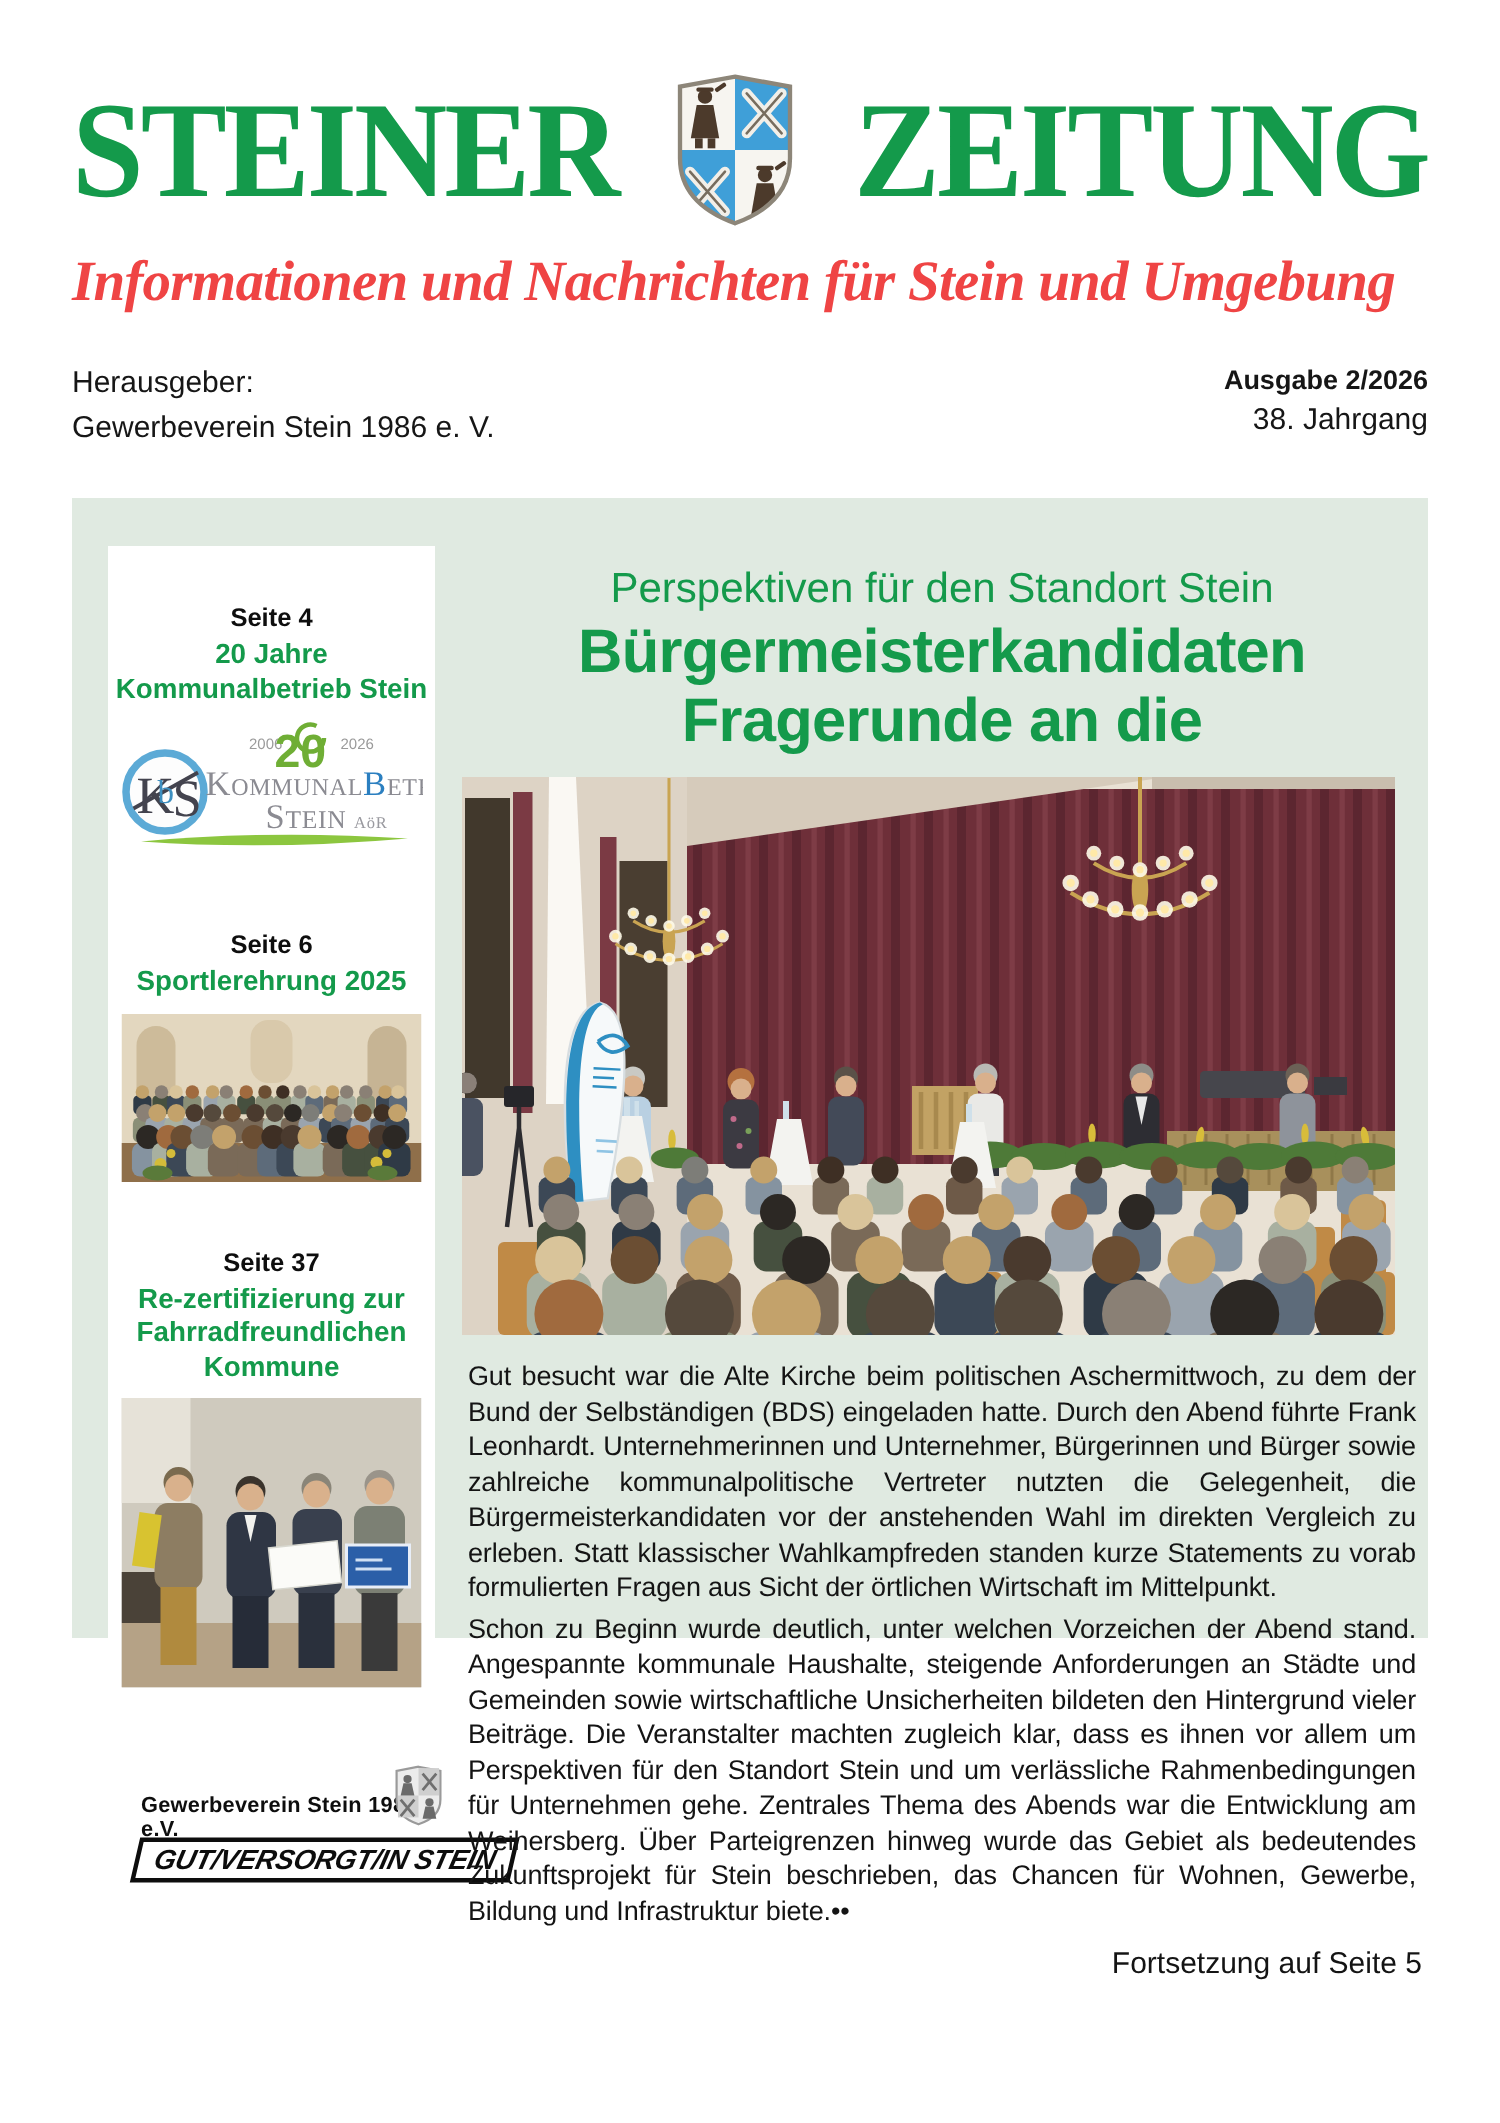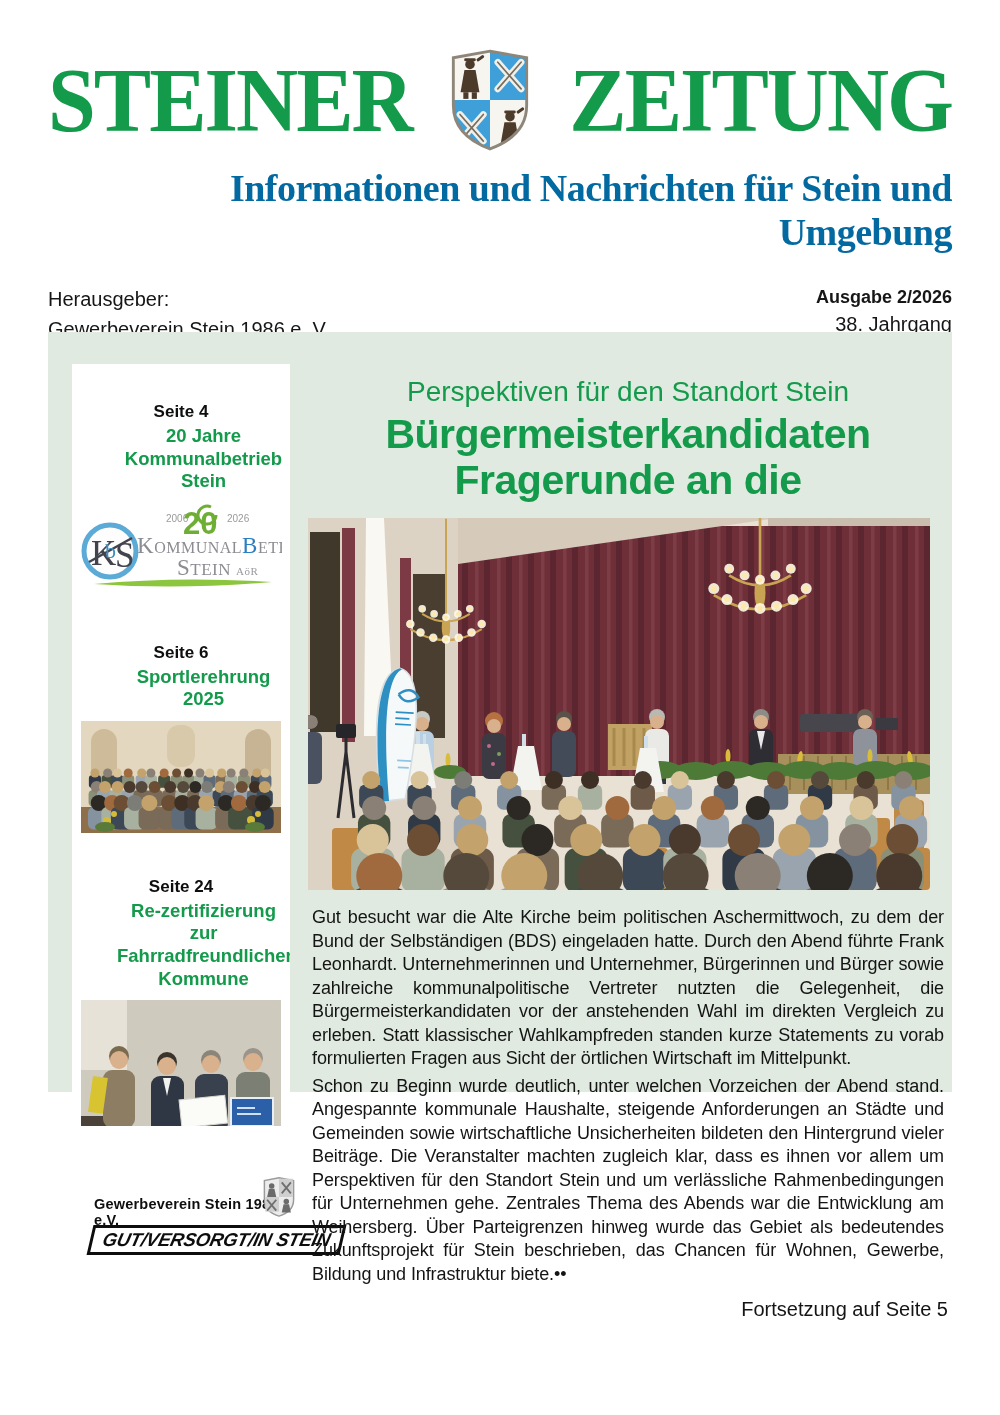--- a/index.html
+++ b/index.html
@@ -10,37 +10,37 @@
   html,body{margin:0;padding:0;background:#9a9a9a;}
   .page{position:relative;width:1000px;height:1415px;margin:0 auto;background:#ffffff;
         font-family:"Liberation Sans",sans-serif;overflow:hidden;}
 
   
   .masthead{position:absolute;left:48px;top:44px;width:904px;}
   .mast-row{display:flex;align-items:center;justify-content:space-between;height:112px;gap:19px;}
   .mast-title{font-family:"Liberation Serif",serif;font-weight:bold;font-size:86px;
               color:var(--green);letter-spacing:-2px;transform:scaleY(1.06);line-height:1;}
   .shield-main{width:80px;height:106px;flex:0 0 auto;margin:0 6px;}
-  .mast-subtitle{font-family:"Liberation Serif",serif;font-weight:bold;
-                 font-size:38px;color:#0369a1;text-align:right;margin-top:10px;letter-spacing:-0.5px;}
+  .mast-subtitle{font-family:"Liberation Serif",serif;font-style:italic;font-weight:bold;
+                 font-size:38px;color:#ef4444;text-align:left;margin-top:10px;letter-spacing:-0.5px;}
   .pub-row{display:flex;justify-content:space-between;margin-top:30px;font-size:20px;color:var(--ink);}
   .pub-left div{line-height:1.5;}
   .pub-right{text-align:right;}
   .pub-right .issue{font-weight:bold;font-size:18px;line-height:1.45;}
   .pub-right .volume{line-height:1.45;}
 
   
   .content{position:absolute;left:48px;top:332px;width:904px;height:760px;background:var(--bg-green);}
 
   
   .sidebar-card{position:absolute;left:24px;top:32px;width:218px;height:762px;background:#fff;
                 text-align:center;overflow:hidden;}
   .teaser .page-label{font-size:17px;font-weight:bold;color:#0e0e0e;}
   .teaser .teaser-title{font-size:18.5px;font-weight:bold;color:var(--green);
-                        line-height:1.22;white-space:pre-line;margin-top:3px;padding-left:45px;}
+                        line-height:1.22;white-space:pre-line;margin-top:3px;}
   .teaser-1{padding-top:38px;}
   .teaser-2{margin-top:50px;}
   .teaser-3{margin-top:44px;}
   .kbs-logo{display:block;width:202px;height:92px;margin:8px auto 0;}
   .teaser-photo{display:block;margin:10px auto 0;}
 
   
   .gvs{position:absolute;left:26px;top:852px;width:224px;}
   .gvs-assoc-row{position:relative;margin-left:20px;text-align:left;}
   .gvs-assoc{font-size:14.5px;font-weight:bold;color:#0e0e0e;letter-spacing:0.2px;margin-top:12px;display:inline-block;}
@@ -262,21 +262,21 @@
               <circle cx="177" cy="93" r="3"></circle>
             </g>
           <g fill="#5a7a3a">
               <ellipse cx="24" cy="106" rx="10" ry="5"></ellipse>
               <ellipse cx="174" cy="106" rx="10" ry="5"></ellipse>
             </g>
         </svg>
       </div>
 
       <div class="teaser teaser-3">
-        <div class="page-label">Seite 24</div>
+        <div class="page-label">Seite 37</div>
         <div class="teaser-title">Re-zertifizierung zur
 Fahrradfreundlichen
 Kommune</div>
         <svg class="teaser-photo" width="200" height="193" viewBox="0 0 200 193">
           <rect width="200" height="193" fill="#cfcabe"></rect>
           <rect x="0" y="0" width="46" height="70" fill="#e6e2d8"></rect>
           <rect x="0" y="116" width="40" height="34" fill="#4a4238"></rect>
           <rect x="0" y="150" width="200" height="43" fill="#b5a286"></rect>
 
           <g>

